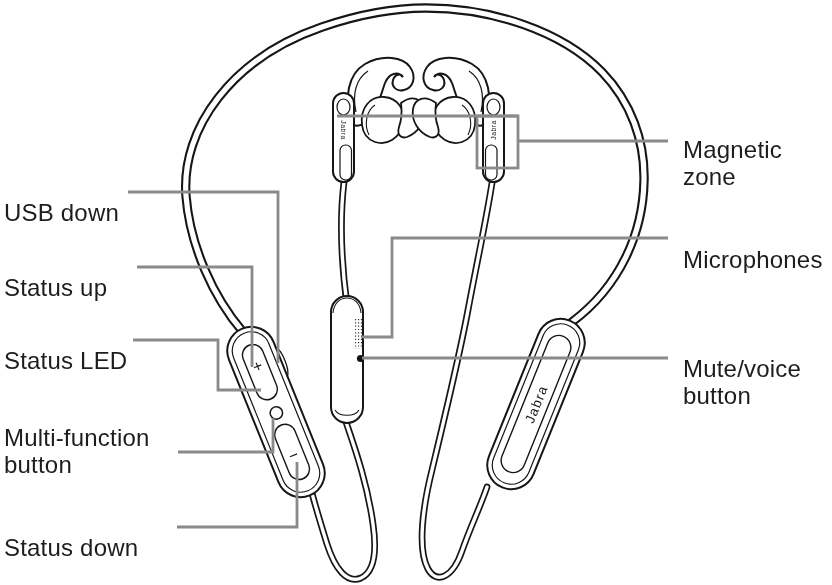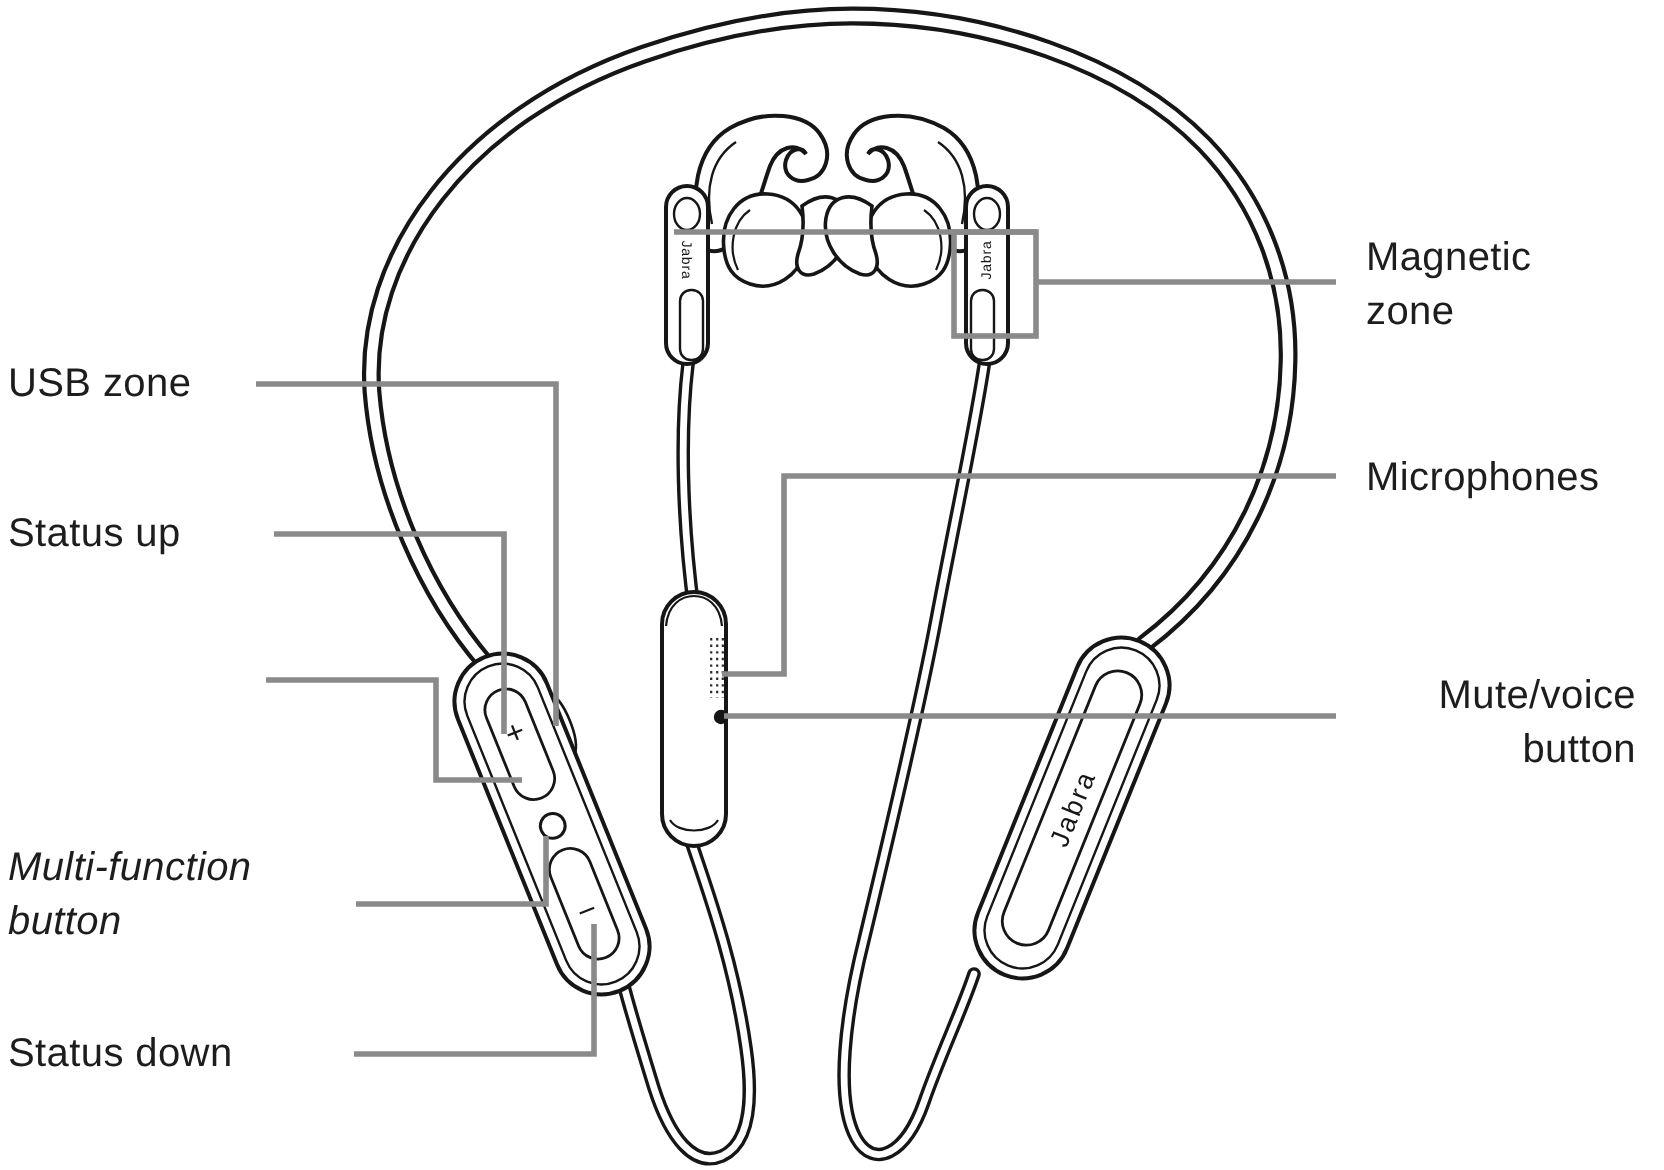--- a/index.html
+++ b/index.html
@@ -2,33 +2,33 @@
 <html><head>
 <meta charset="utf-8">
 <style>
   html,body{margin:0;padding:0;background:#ffffff;}
   #stage{
     position:relative;width:832px;height:585px;background:#ffffff;overflow:hidden;
     font-family:"Liberation Sans","DejaVu Sans",sans-serif;
   }
   #art{position:absolute;left:0;top:0;}
   .label{
-    position:absolute;color:#1d1d1d;font-size:20px;line-height:27px;
-    letter-spacing:0.2px;white-space:normal;
+    position:absolute;color:#1d1d1d;font-size:24px;line-height:27px;
+    letter-spacing:0.2px;white-space:normal;margin-top:20px;
   }
   .label.left{left:4px;width:178px;}
   .label.right{left:683px;}
   #lbl-usb{top:179px;}
   #lbl-volup{top:254px;}
   #lbl-status{top:327px;}
-  #lbl-multi{top:421px;font-style:italic;}
+  #lbl-multi{top:404px;}
   #lbl-voldown{top:514px;}
   #lbl-magnetic{top:116px;width:120px;}
   #lbl-mics{top:226px;width:170px;}
-  #lbl-mute{top:335px;width:135px;text-align:right;}
+  #lbl-mute{top:335px;width:135px;}
 </style>
 </head>
 <body>
 
 <div id="stage">
 
   <svg id="art" width="832" height="585" viewBox="0 0 832 585">
 
     <g>
 
@@ -104,21 +104,22 @@
       <path d="M 178 452 H 273 V 418"></path>
       <path d="M 177 527 H 297 V 462"></path>
       <path d="M 337 116 H 518"></path>
       <rect x="477" y="116" width="41" height="52"></rect>
       <path d="M 518 141 H 668"></path>
       <path d="M 361 337 H 392 V 238 H 668"></path>
       <path d="M 362 358 H 668"></path>
     </g>
   </svg>
 
-  <div class="label left" id="lbl-usb">USB zone</div>
+  <div class="label left" id="lbl-usb">USB down</div>
   <div class="label left" id="lbl-volup">Status up</div>
+  <div class="label left" id="lbl-status">Status LED</div>
   <div class="label left" id="lbl-multi">Multi-function button</div>
   <div class="label left" id="lbl-voldown">Status down</div>
   <div class="label right" id="lbl-magnetic">Magnetic zone</div>
   <div class="label right" id="lbl-mics">Microphones</div>
   <div class="label right" id="lbl-mute">Mute/voice button</div>
 
 </div>
 
 </body></html>

